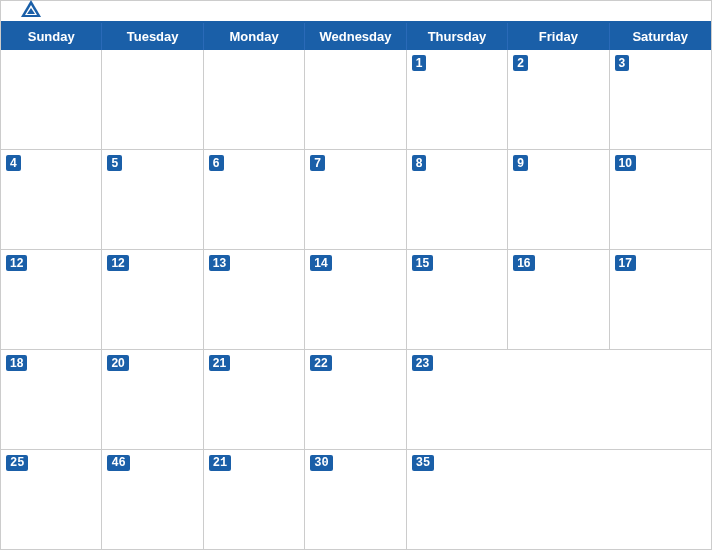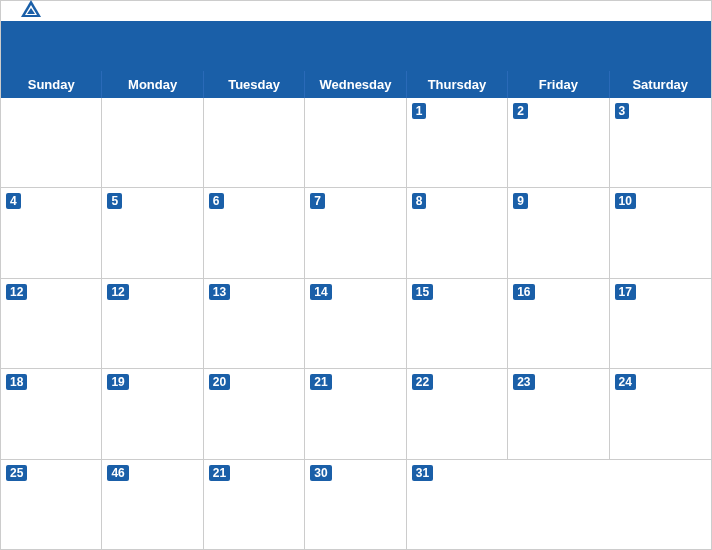--- a/index.html
+++ b/index.html
@@ -81,38 +81,38 @@
       grid-template-columns: repeat(7, 1fr);
       background: #1a5fa8;
     }
     .day-header {
       text-align: center;
       color: #fff;
       font-size: 13px;
       font-weight: bold;
       padding: 6px 2px;
       border-right: 1px solid #2a6ab8;
-      margin-top: 48px;
     }
     .day-header:last-child {
       border-right: none;
     }
     .weeks-container {
       flex: 1;
       display: flex;
       flex-direction: column;
     }
     .week-row {
       display: grid;
       grid-template-columns: repeat(7, 1fr);
       flex: 1;
       border-bottom: 1px solid #ccc;
     }
     .week-row:last-child {
       border-bottom: none;
+      font-family: Liberation Mono, monospace;
     }
     .day-cell {
       border-right: 1px solid #ccc;
       padding: 3px 5px;
       position: relative;
       min-height: 70px;
     }
     .day-cell:last-child {
       border-right: none;
     }
@@ -144,22 +144,22 @@
         <span class="logo-blue"></span>
       </div>
     </div>
     <div class="calendar-title"></div>
     <div class="location-label"></div>
   </div>
 
   <div class="calendar-grid">
     <div class="day-headers">
     <div class="day-header">Sunday</div>
+        <div class="day-header">Tuesday</div>
         <div class="day-header">Monday</div>
-        <div class="day-header">Tuesday</div>
         <div class="day-header">Wednesday</div>
         <div class="day-header">Thursday</div>
         <div class="day-header">Friday</div>
         <div class="day-header">Saturday</div>
       </div>
     <div class="weeks-container">
     <div class="week-row">
           <div class="day-cell empty"></div>
           <div class="day-cell empty"></div>
           <div class="day-cell empty"></div>
@@ -181,29 +181,27 @@
           <div class="day-cell has-date"><span class="date-num">12</span></div>
           <div class="day-cell has-date"><span class="date-num">12</span></div>
           <div class="day-cell has-date"><span class="date-num">13</span></div>
           <div class="day-cell has-date"><span class="date-num">14</span></div>
           <div class="day-cell has-date"><span class="date-num">15</span></div>
           <div class="day-cell has-date"><span class="date-num">16</span></div>
           <div class="day-cell has-date"><span class="date-num">17</span></div>
         </div>
         <div class="week-row">
           <div class="day-cell has-date"><span class="date-num">18</span></div>
-          <div class="day-cell has-date"><span class="date-num">19</span></div>
           <div class="day-cell has-date"><span class="date-num">20</span></div>
           <div class="day-cell has-date"><span class="date-num">21</span></div>
           <div class="day-cell has-date"><span class="date-num">22</span></div>
           <div class="day-cell has-date"><span class="date-num">23</span></div>
-          <div class="day-cell has-date"><span class="date-num">24</span></div>
         </div>
         <div class="week-row">
           <div class="day-cell has-date"><span class="date-num">25</span></div>
           <div class="day-cell has-date"><span class="date-num">46</span></div>
           <div class="day-cell has-date"><span class="date-num">21</span></div>
           <div class="day-cell has-date"><span class="date-num">30</span></div>
-          <div class="day-cell has-date"><span class="date-num">31</span></div>
+          <div class="day-cell has-date"><span class="date-num">35</span></div>
         </div>
       </div>
   </div>
 </div>
 
 </body></html>

